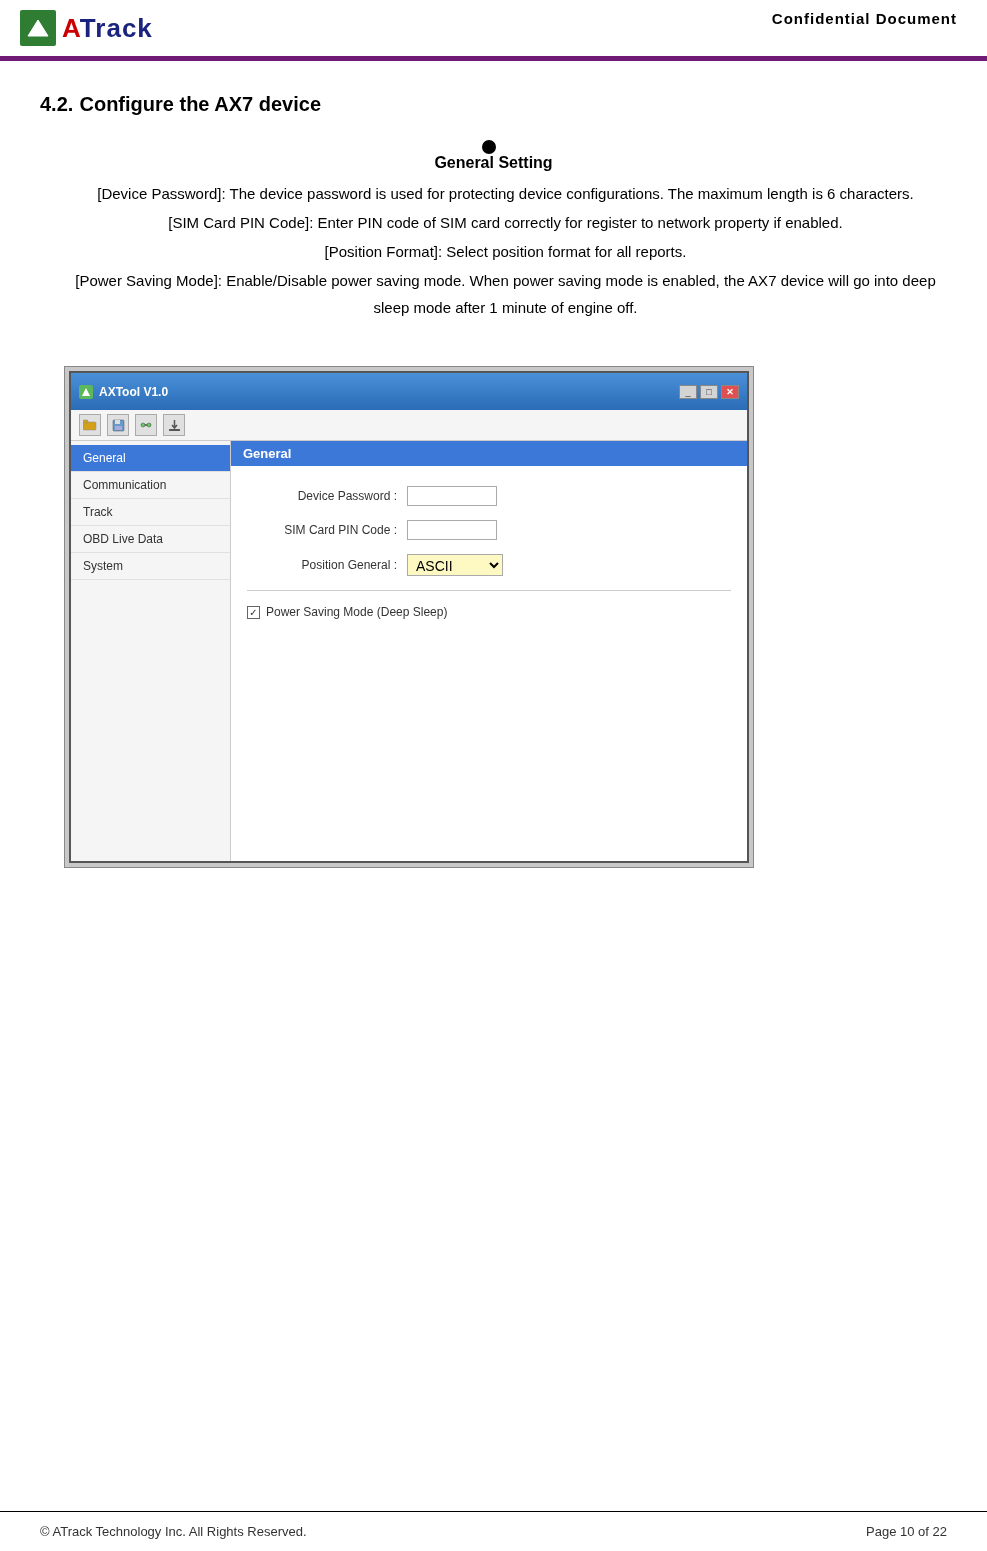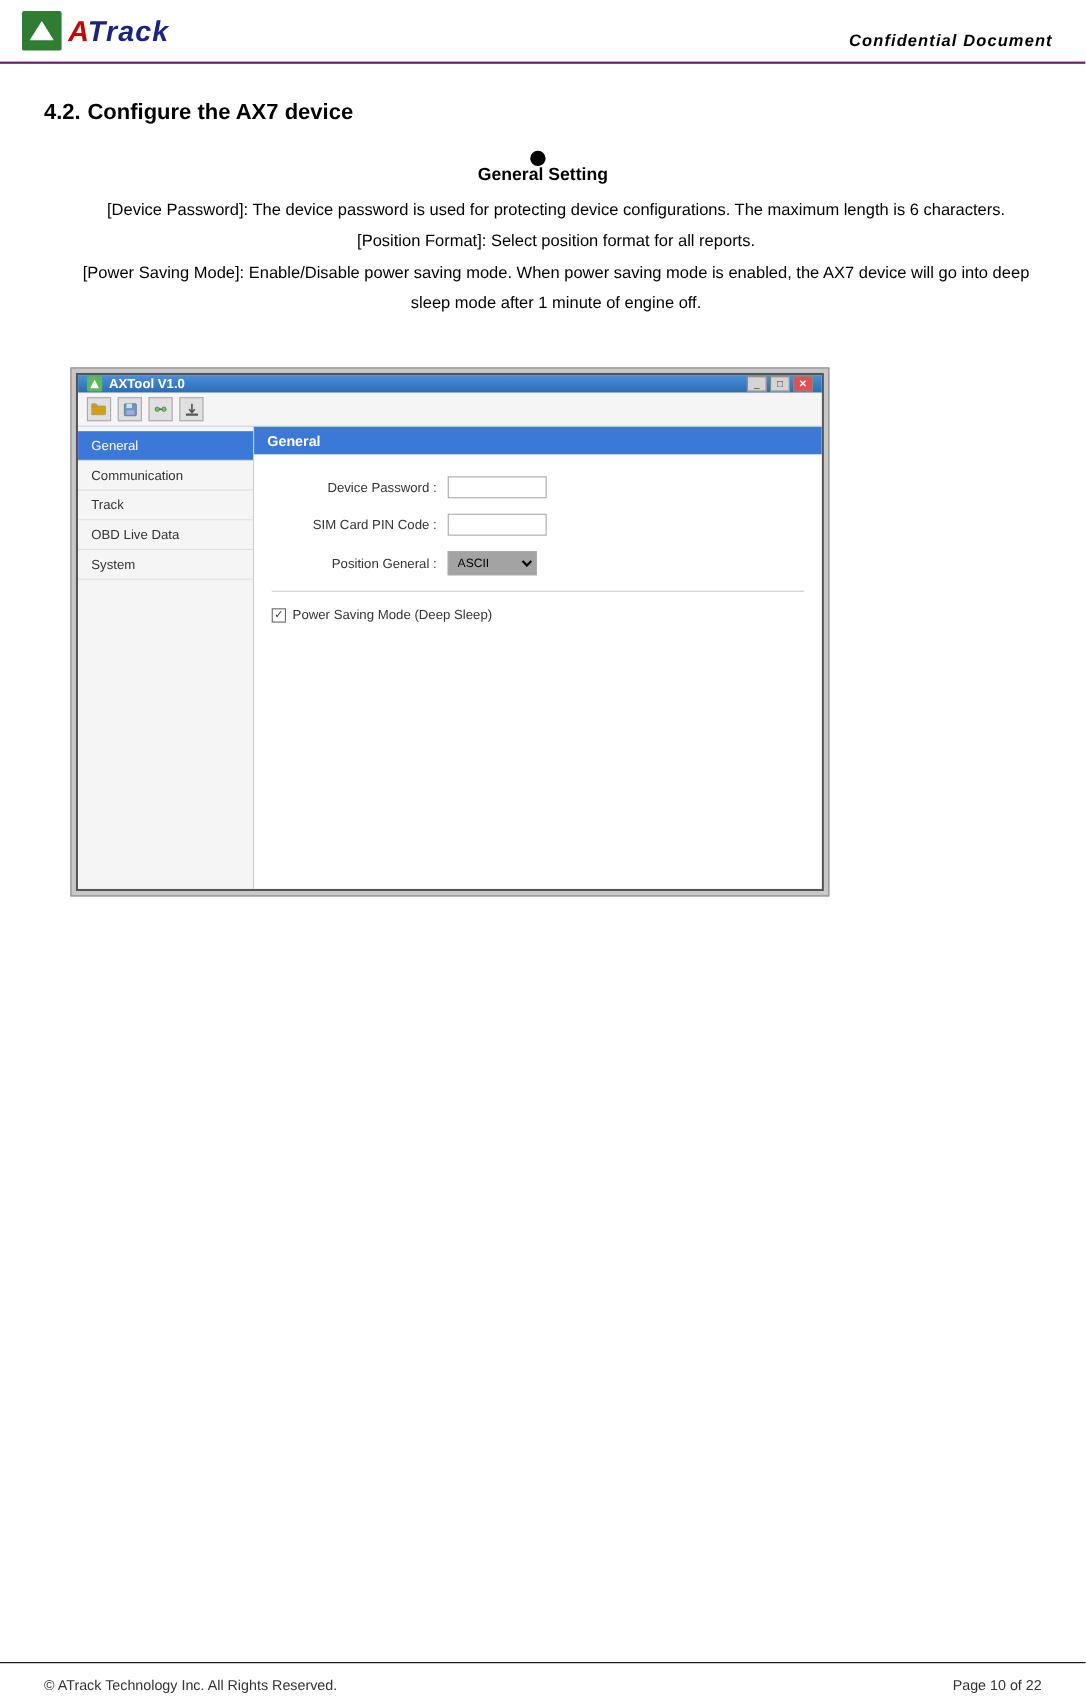--- a/index.html
+++ b/index.html
@@ -10,25 +10,24 @@
       font-family: Arial, sans-serif;
       font-size: 15px;
       color: #000;
       background: #fff;
       position: relative;
     }
 
     
     .header {
       display: flex;
-      align-items: flex-end;
+      align-items: flex-start;
       justify-content: space-between;
       padding: 10px 30px 10px 20px;
-      border-bottom: 2px solid #701a75;
-      font-style: italic;
+      border-bottom: 5px solid #701a75;
     }
 
     .logo-container {
       display: flex;
       align-items: center;
       gap: 6px;
     }
 
     .logo-icon {
       width: 36px;
@@ -137,21 +136,21 @@
     }
 
     
     .title-bar {
       background: linear-gradient(to bottom, #4a90d9, #2a6cb5);
       color: white;
       padding: 4px 8px;
       display: flex;
       align-items: center;
       justify-content: space-between;
-      height: 16px;
+      height: 37px;
     }
 
     .title-bar-left {
       display: flex;
       align-items: center;
       gap: 6px;
     }
 
     .title-bar-icon {
       width: 14px;
@@ -284,25 +283,25 @@
       font-size: 11px;
     }
 
     .form-select-wrapper {
       display: flex;
       align-items: center;
       gap: 2px;
     }
 
     .form-select {
-      width: 81px;
+      width: 96px;
       height: 22px;
       border: 1px solid #aaa;
-      background: #a3a3a3;
-      font-size: 11px;
+      background: #fef9c3;
+      font-size: 14px;
       padding: 2px 4px;
     }
 
     .divider-line {
       border: none;
       border-top: 1px solid #ccc;
       margin: 8px 0 14px 0;
     }
 
     .checkbox-row {
@@ -379,20 +378,21 @@
   
 
   
   <div class="bullet-section">
     <div class="bullet-header">
       <div class="bullet-dot"></div>
       <span class="bullet-label">General Setting</span>
     </div>
     <div class="bullet-content">
       <p>[Device Password]: The device password is used for protecting device configurations. The maximum length is 6 characters.</p>
+      <p>[SIM Card PIN Code]: Enter PIN code of SIM card correctly for register to network property if enabled.</p>
       <p>[Position Format]: Select position format for all reports.</p>
       <p>[Power Saving Mode]: Enable/Disable power saving mode. When power saving mode is enabled, the AX7 device will go into deep sleep mode after 1 minute of engine off.</p>
     </div>
   </div>
 
   
   <div class="screenshot-container">
     <div class="app-window">
 
       <div class="title-bar">

